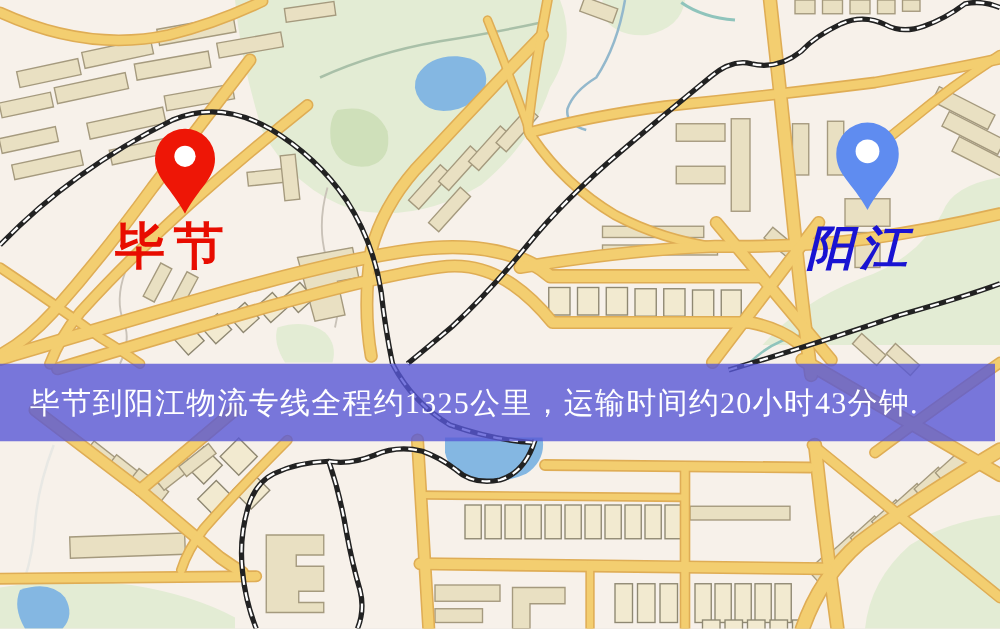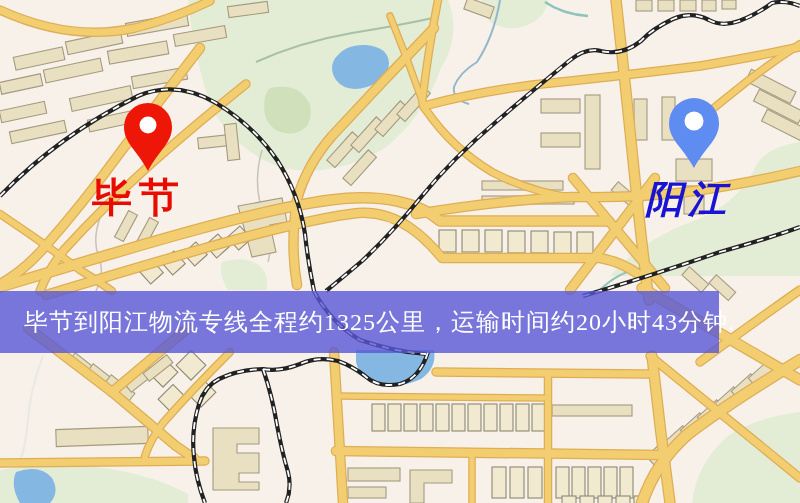--- a/index.html
+++ b/index.html
@@ -17,21 +17,21 @@
   .rail-base use{stroke:var(--railway);fill:none;stroke-linecap:butt;}
   .rail-dash use{stroke:#ffffff;fill:none;stroke-dasharray:7 6;stroke-linecap:butt;}
   .bld{fill:var(--building);stroke:var(--building-outline);stroke-width:1.1;}
   .bld2{fill:var(--building-light);stroke:#8f8872;stroke-width:1.1;}
   .park{fill:var(--park);}
   .water{fill:var(--water);}
   .city-label{position:absolute;font-weight:bold;line-height:1;white-space:nowrap;
     font-family:"Liberation Sans",sans-serif;}
   .label-origin{left:92px;top:177px;font-size:40px;letter-spacing:7px;}
   .label-dest{left:645px;top:180px;font-size:38px;letter-spacing:5px;font-style:italic;}
-  .banner{position:absolute;left:0;top:291px;width:719px;height:62px;
+  .banner{position:absolute;left:0;top:291px;width:796px;height:62px;
     display:flex;align-items:center;}
   .banner-text{color:#fff;font-size:24px;letter-spacing:1px;padding-left:24px;
     font-family:"Liberation Serif",serif;white-space:nowrap;}
 </style>
 </head>
 <body>
 
 <div class="map-container">
   <svg class="map-art" width="800" height="503" viewBox="0 0 800 503">
     <defs>

